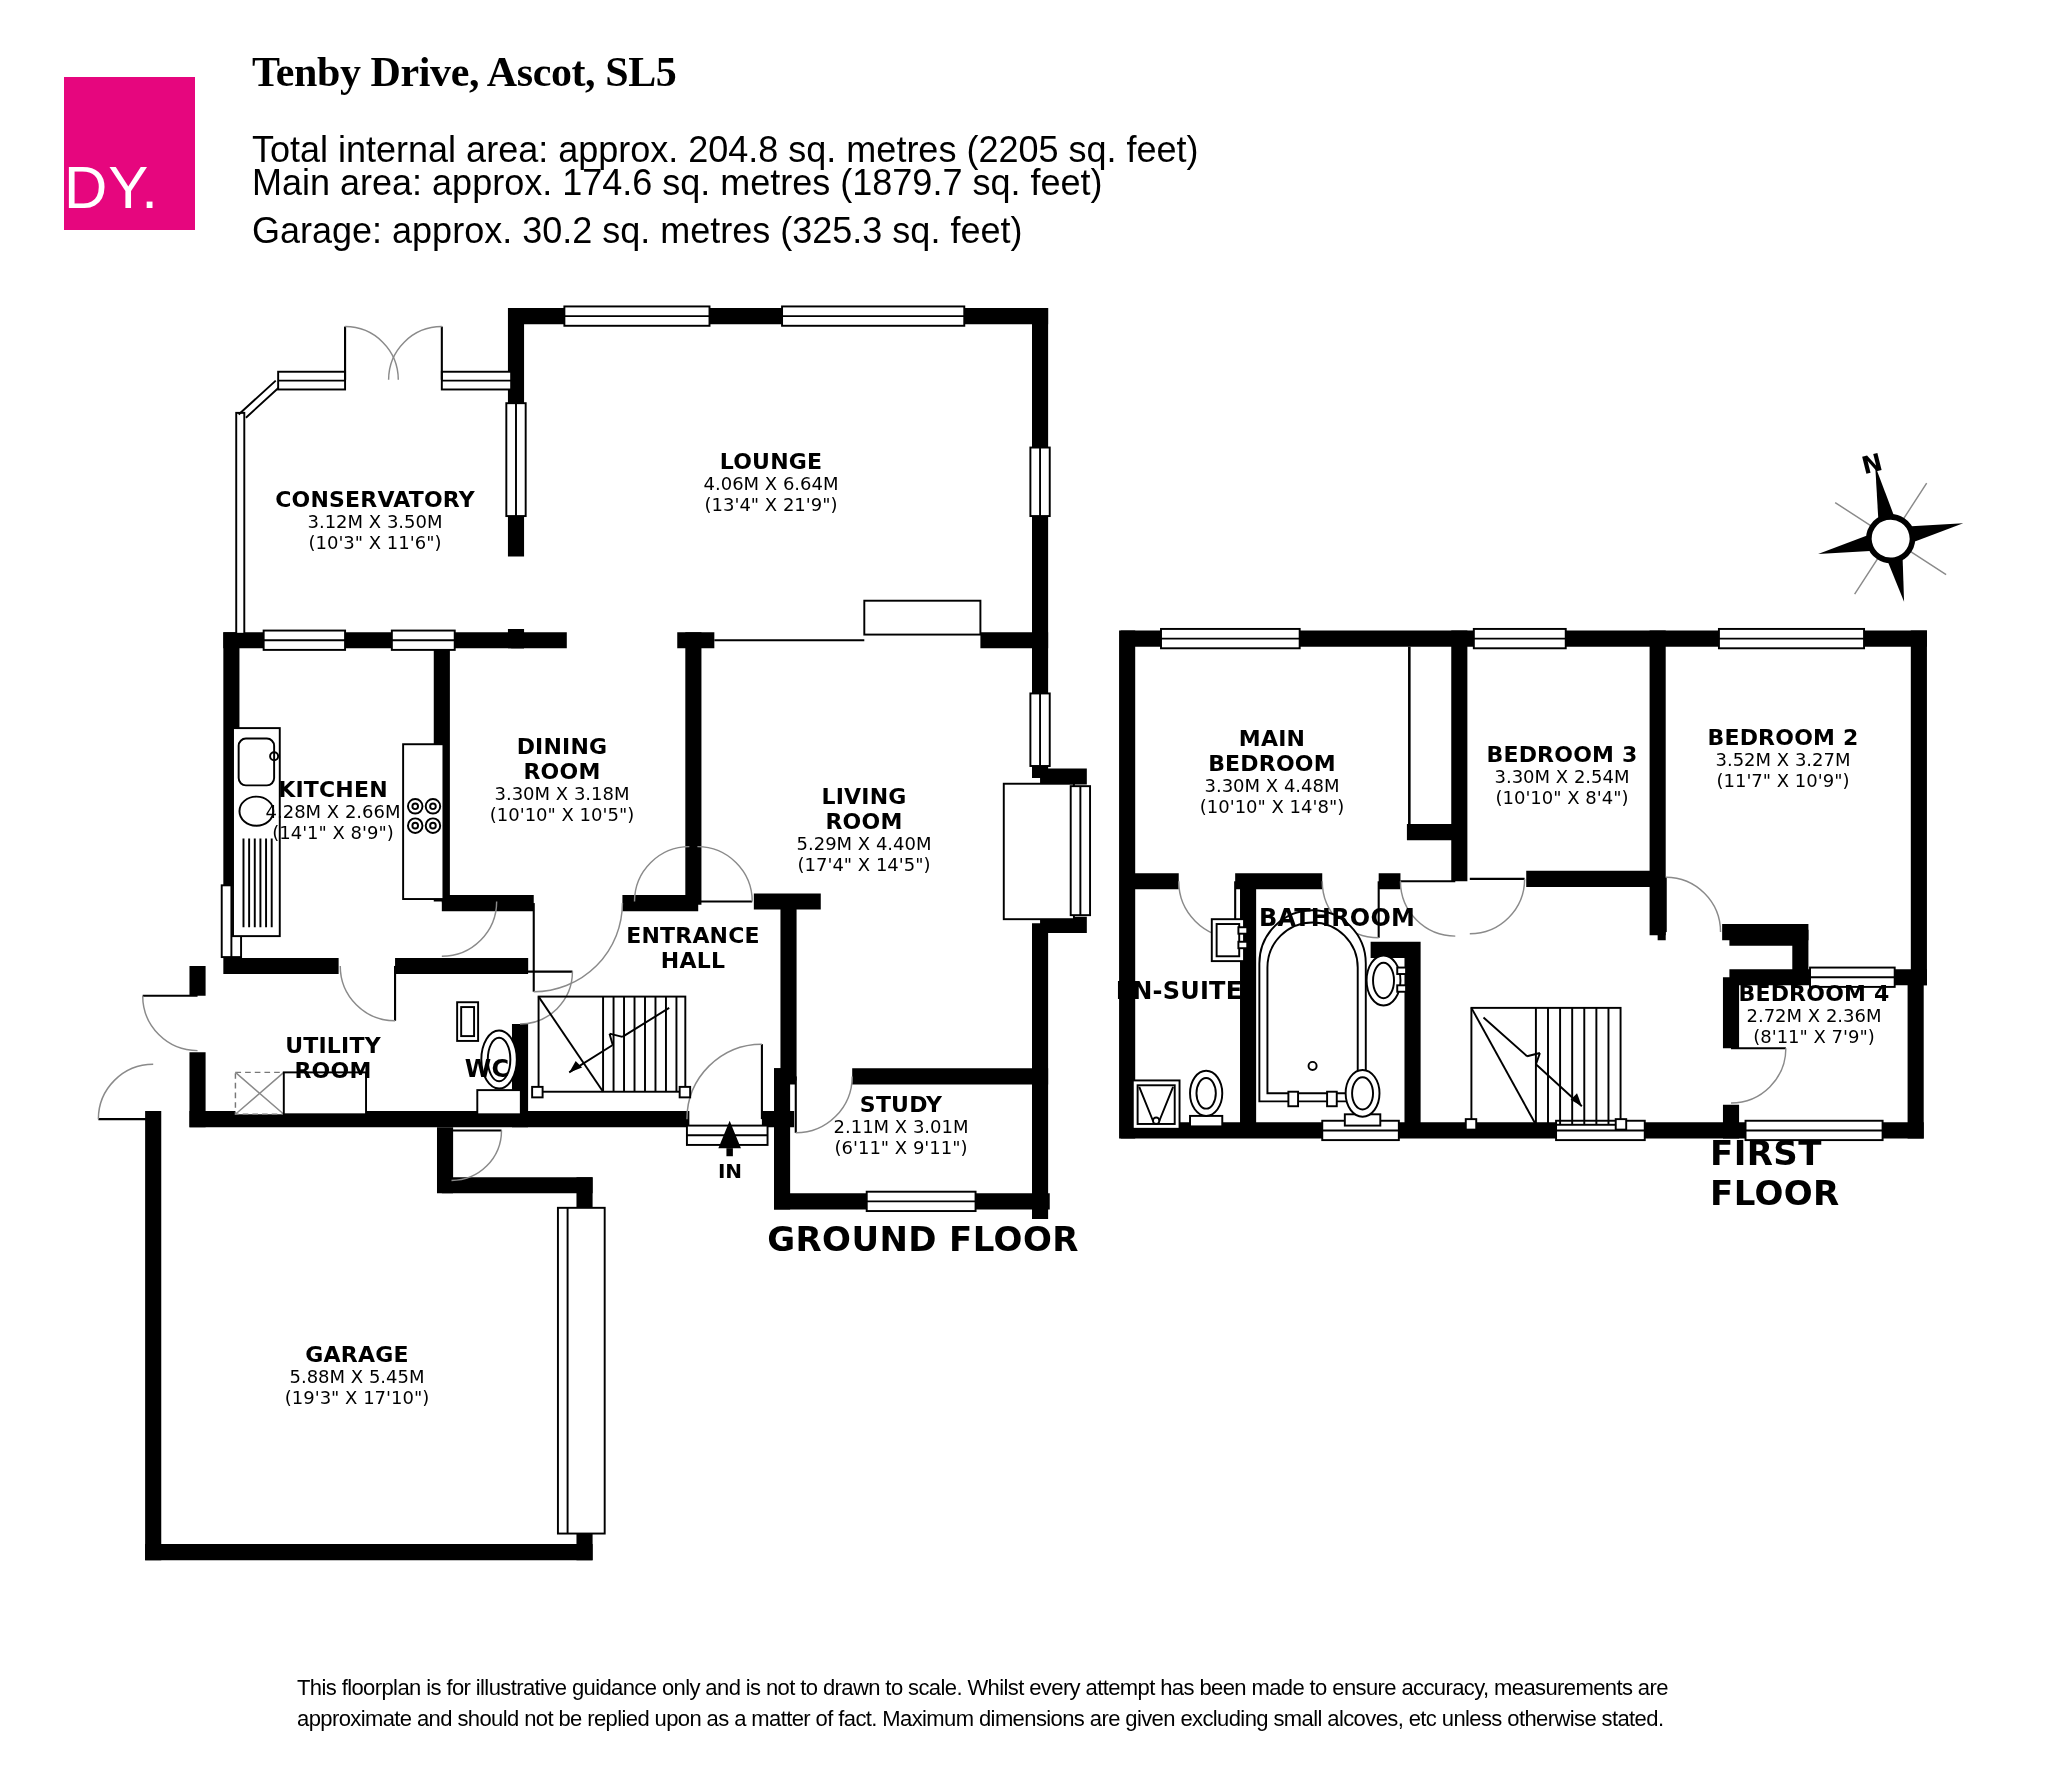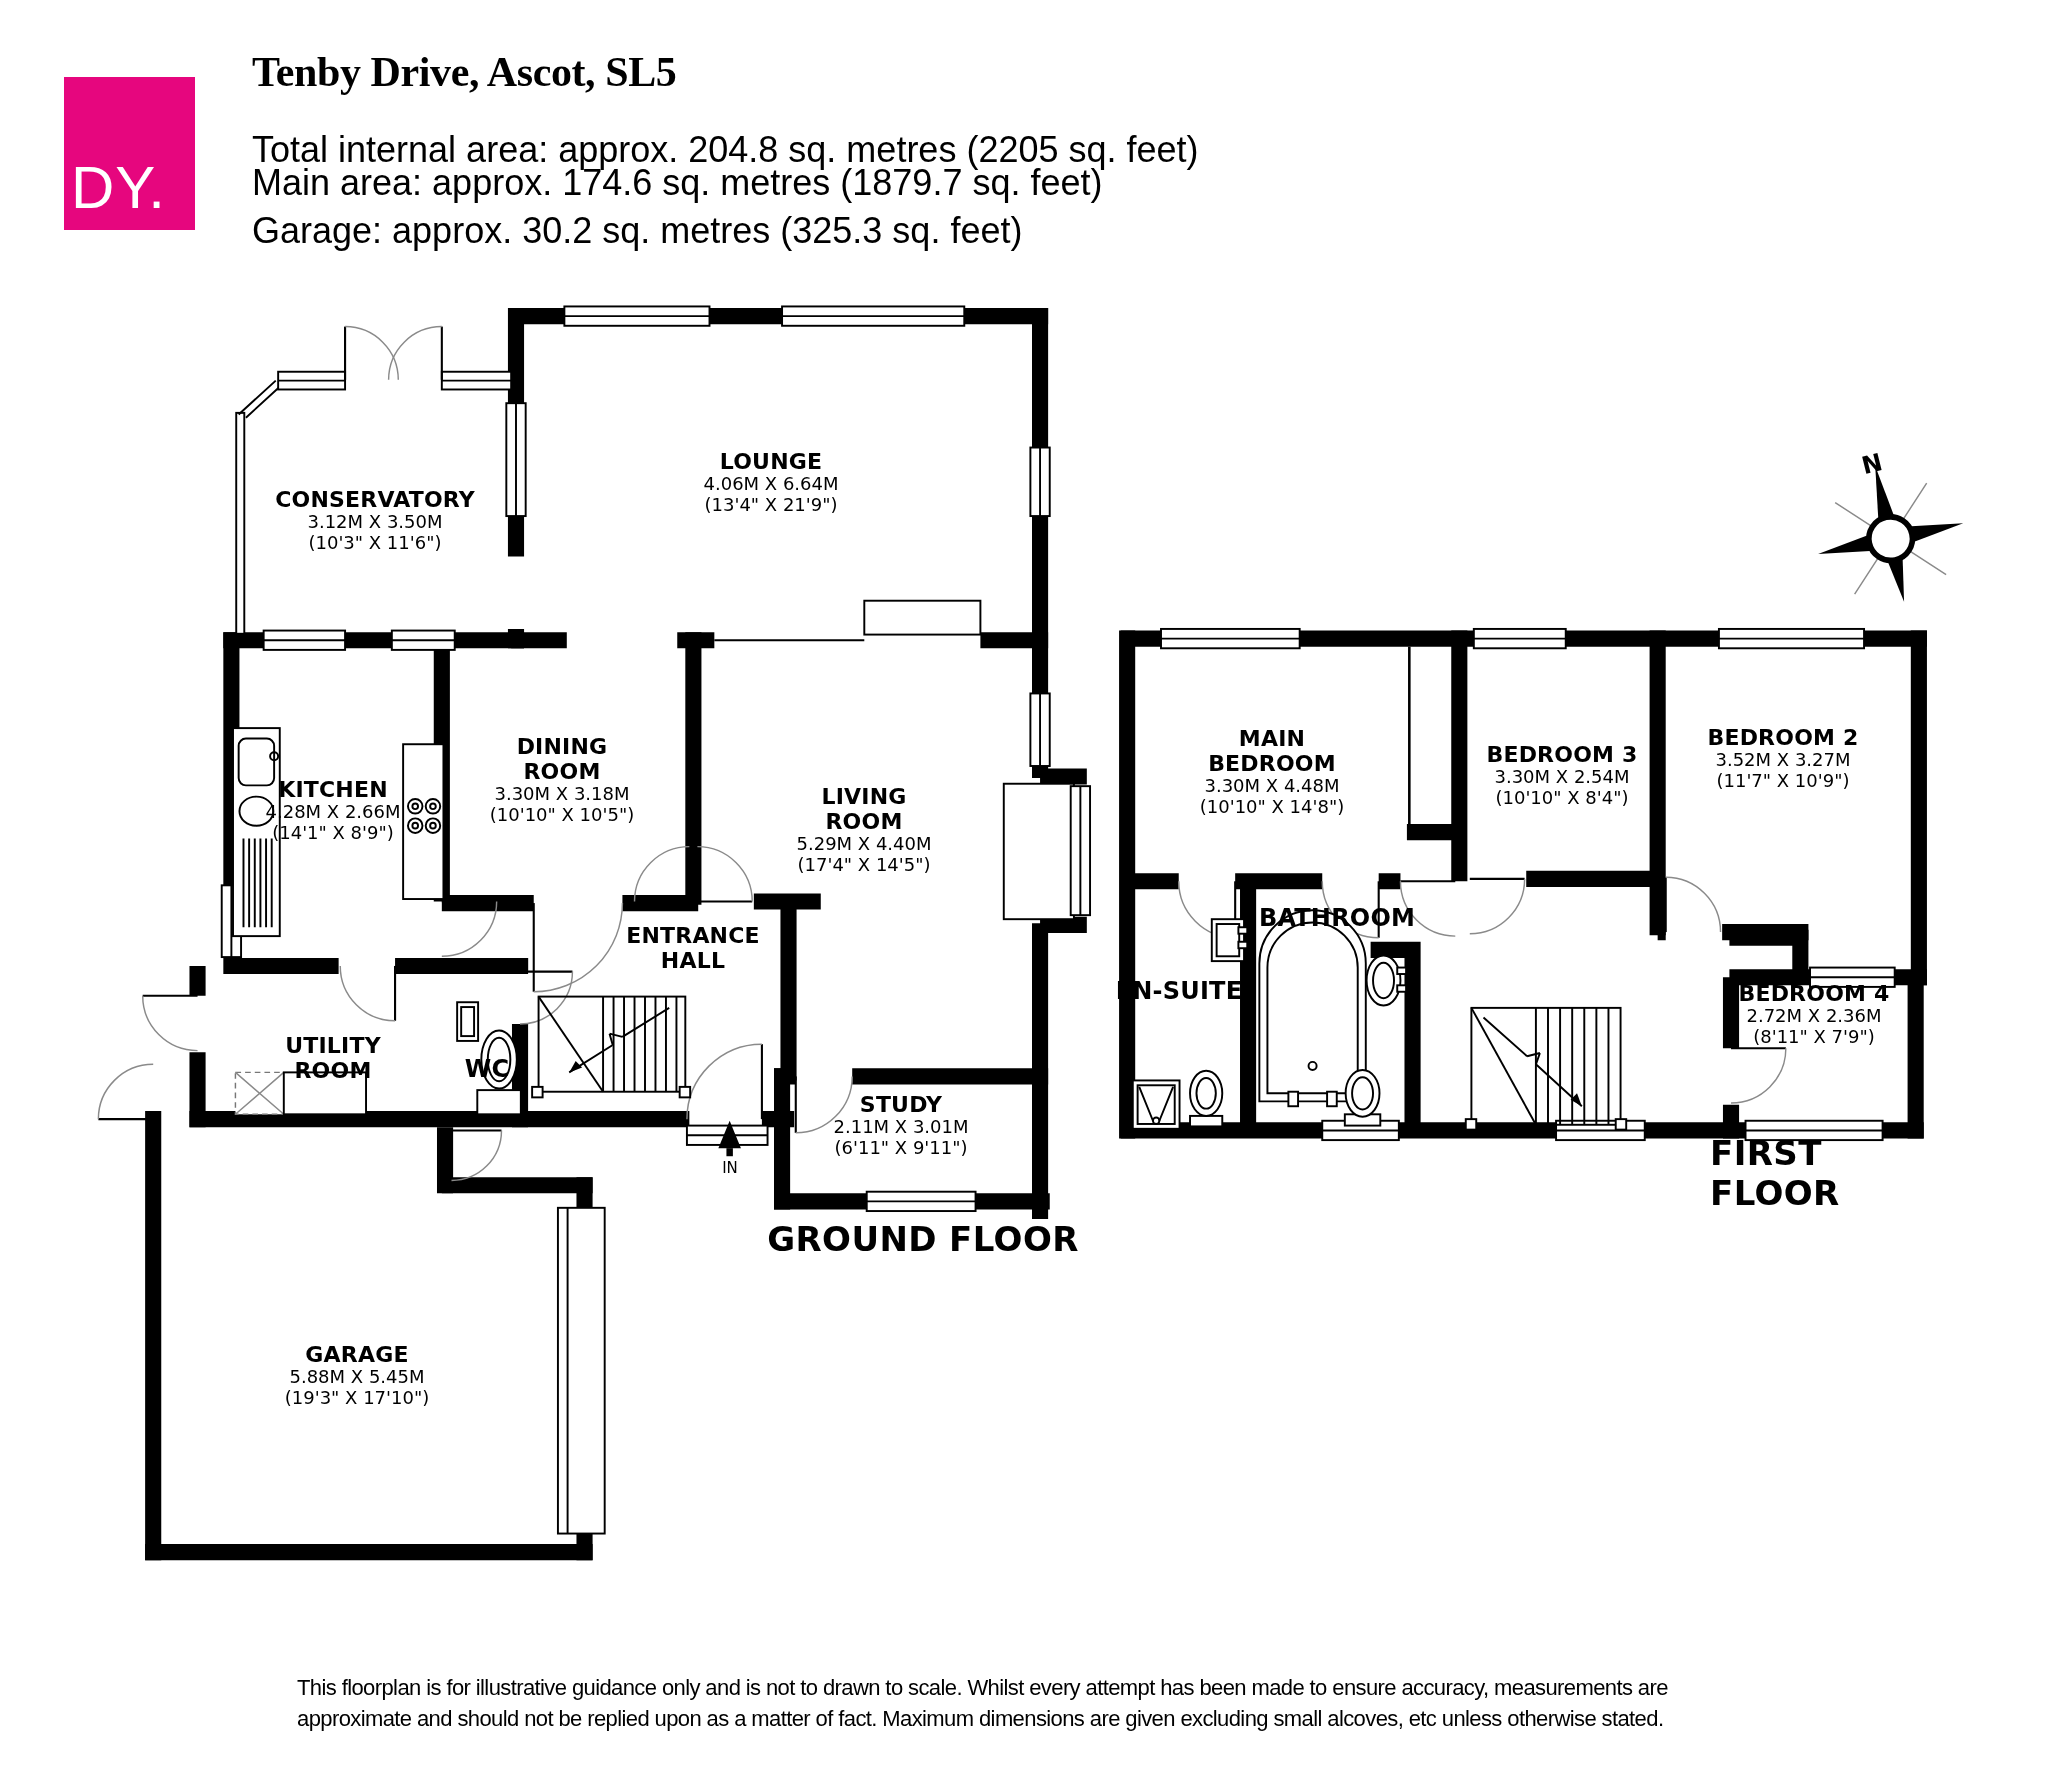--- a/index.html
+++ b/index.html
@@ -2,36 +2,36 @@
 <html style="font-size:13px"><head>
 <meta charset="utf-8">
 <style>
   html,body{margin:0;padding:0;background:#fff}
   .canvas{position:relative;width:2064px;height:1790px;background:#fff;
           font-family:"DejaVu Sans",sans-serif;color:#000;overflow:hidden}
   svg{position:absolute;left:0;top:0}
 
   
   .logo{position:absolute;left:64px;top:77px;width:131px;height:153px;display:flex;
-        align-items:flex-end;padding:0 0 8px 7px;box-sizing:border-box}
+        align-items:flex-end;padding:0 0 8px 0;box-sizing:border-box}
   .logo span{color:#fff;font-size:60px;font-weight:400;letter-spacing:0.8px;
              font-family:"Liberation Sans",sans-serif}
   .title{position:absolute;left:252px;top:48px;font-size:42px;font-weight:bold;
          font-family:Liberation Serif, serif;letter-spacing:-0.4px}
   .sub{position:absolute;left:252px;font-size:36px;font-family:"Liberation Sans",sans-serif}
 
   
   .lbl{position:absolute;transform:translate(-50%,-50%);text-align:center;line-height:1.14;white-space:nowrap}
   .lbl .rn{display:block;font-weight:bold;font-size:22px;letter-spacing:0.2px}
   .lbl .rd{display:block;font-size:18px}
   .lbl span:empty{display:none}
   .big .rn{font-size:24px}
 
   .floor-title{position:absolute;transform:translateX(-50%);font-weight:bold;font-size:34px;letter-spacing:0.4px}
-  .in-label{position:absolute;transform:translateX(-50%);font-weight:normal;font-size:15px}
+  .in-label{position:absolute;transform:translateX(-50%);font-weight:bold;font-size:20px}
   .north{position:absolute;font-weight:bold;font-size:24px;transform:rotate(-14deg)}
 
   .disclaimer{position:absolute;left:297px;width:1499px;font-size:22px;letter-spacing:-0.6px;
               font-family:"Liberation Sans",sans-serif;white-space:nowrap}
 </style>
 </head>
 <body>
 
 <div class="canvas">
 

